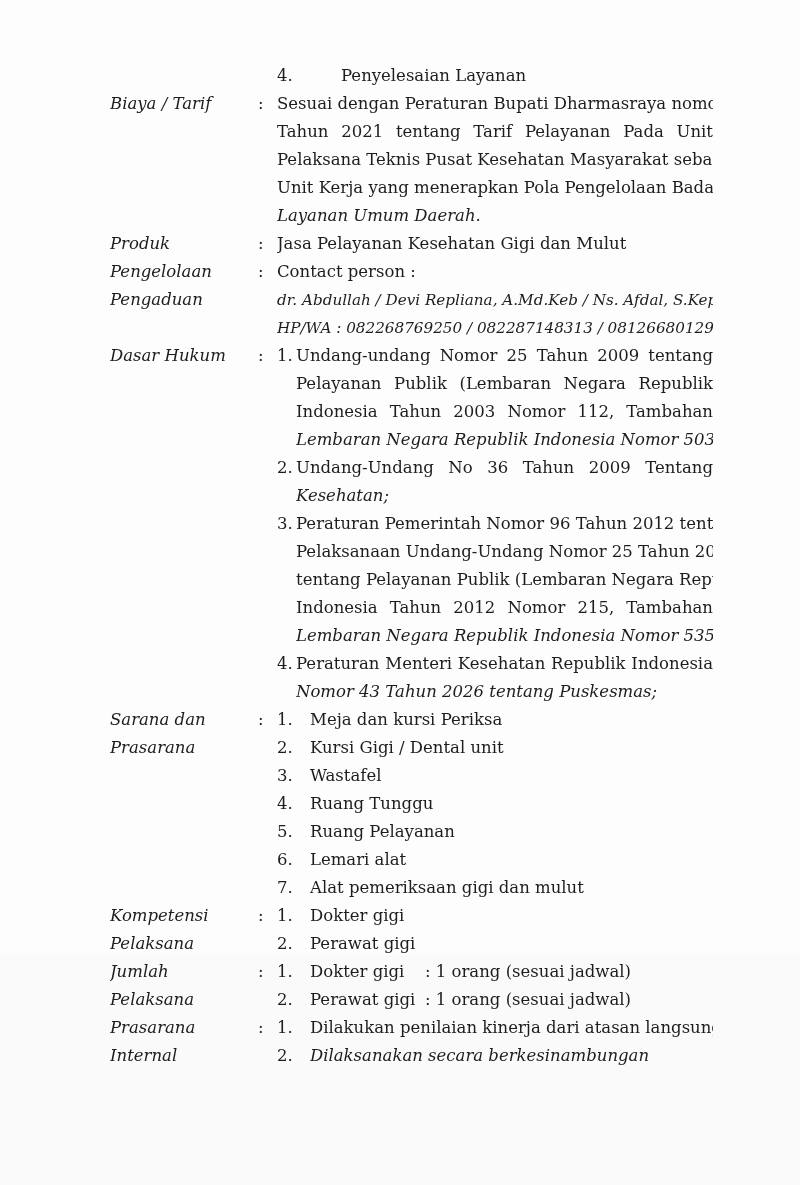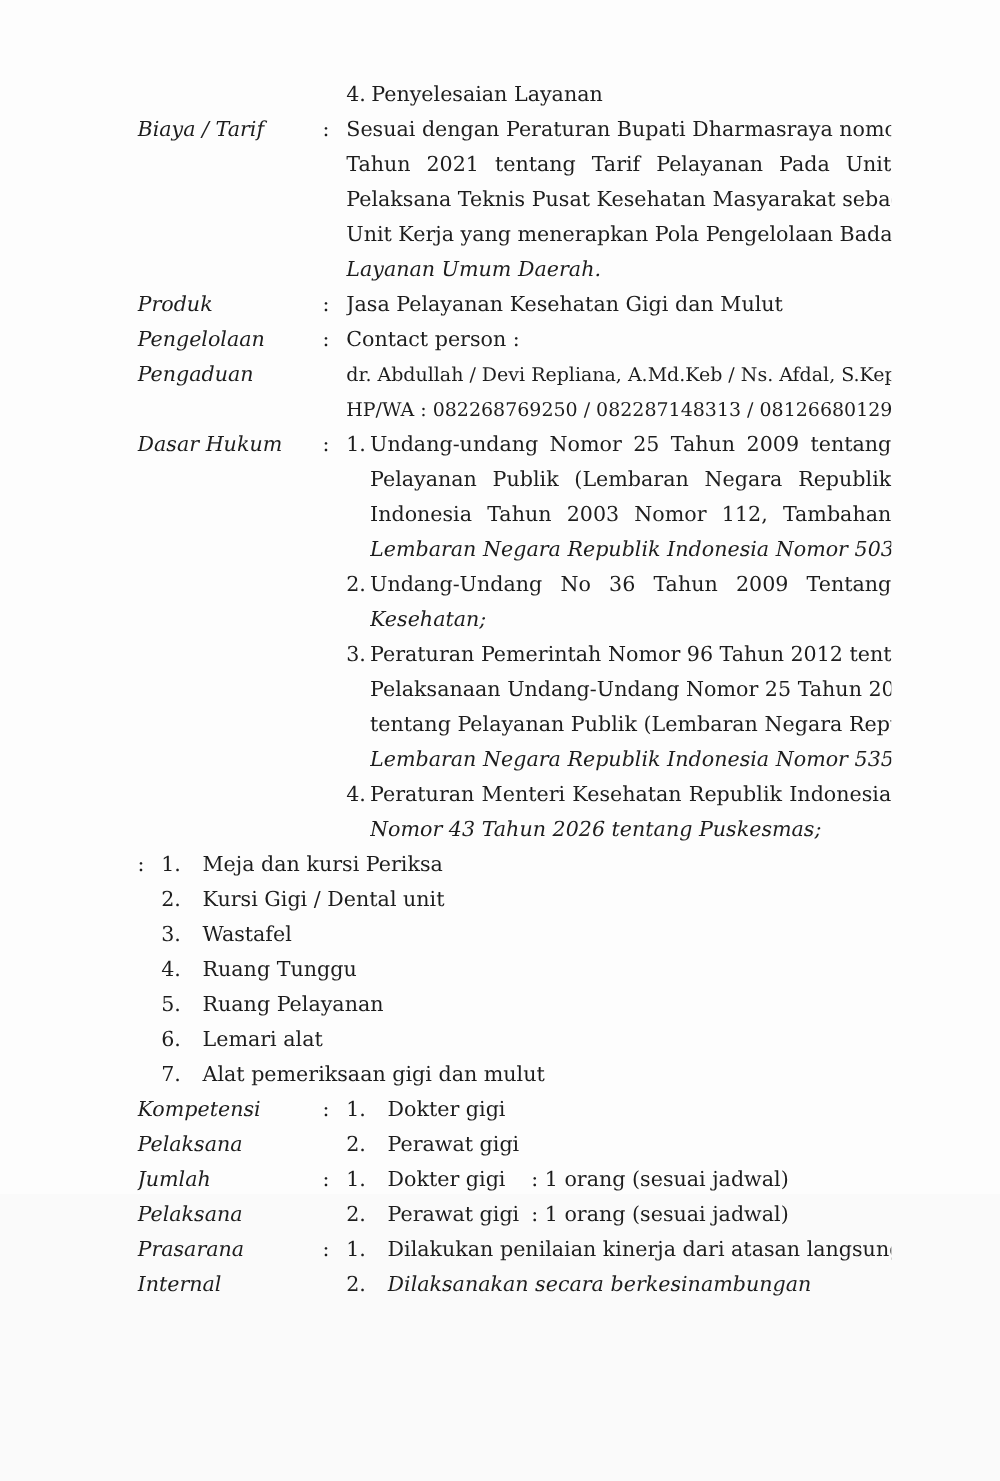--- a/index.html
+++ b/index.html
@@ -21,24 +21,24 @@
   .jl{white-space:nowrap;text-align:justify;text-align-last:justify;overflow:hidden;}
   .jl.last{text-align:center;text-align-last:left;font-style:italic;}
   .line{white-space:nowrap;overflow:hidden;}
   .li{display:flex;align-items:flex-start;}
   .num{flex:none;white-space:nowrap;}
   .n-tight{width:19px;}
   .n-wide{width:33px;}
   .n4{width:20px;}
   .itx-tight{width:417px;flex:none;}
   .itx-wide{width:403px;flex:none;}
-  .pname{width:231px;flex:none;white-space:nowrap;}
+  .pname{width:231px;flex:none;white-space:nowrap;margin-left:44px;}
   .jname{width:115px;flex:none;white-space:nowrap;}
   .val{white-space:nowrap;}
-  .contact{font-size:15.2px;}
+  .contact{font-size:15.2px;font-style:italic;}
 </style>
 </head>
 <body>
 
 <div class="page">
 
   <div class="row">
     <div class="lbl"></div>
     <div class="col"></div>
     <div class="cnt">
@@ -110,36 +110,41 @@
           <div class="jl last">Kesehatan;</div>
         </div>
       </div>
 
       <div class="li">
         <span class="num n-tight">3.</span>
         <div class="itx-tight">
           <div class="jl">Peraturan Pemerintah Nomor 96 Tahun 2012 tentang</div>
           <div class="jl">Pelaksanaan Undang-Undang Nomor 25 Tahun 2009</div>
           <div class="jl">tentang Pelayanan Publik (Lembaran Negara Republik</div>
+          <div class="jl">Indonesia Tahun 2012 Nomor 215, Tambahan</div>
           <div class="jl last">Lembaran Negara Republik Indonesia Nomor 5357);</div>
         </div>
       </div>
 
       <div class="li">
         <span class="num n-tight">4.</span>
         <div class="itx-tight">
           <div class="jl">Peraturan Menteri Kesehatan Republik Indonesia</div>
           <div class="jl last">Nomor 43 Tahun 2026 tentang Puskesmas;</div>
         </div>
       </div>
 
     </div>
   </div>
 
   <div class="row">
+    <div class="lbl">
+      <div class="line">Sarana dan</div>
+      <div class="line">Prasarana</div>
+    </div>
     <div class="col">:</div>
     <div class="cnt">
       <div class="li">
         <span class="num n-wide">1.</span>
         <span class="val">Meja dan kursi Periksa</span>
       </div>
       <div class="li">
         <span class="num n-wide">2.</span>
         <span class="val">Kursi Gigi / Dental unit</span>
       </div>

